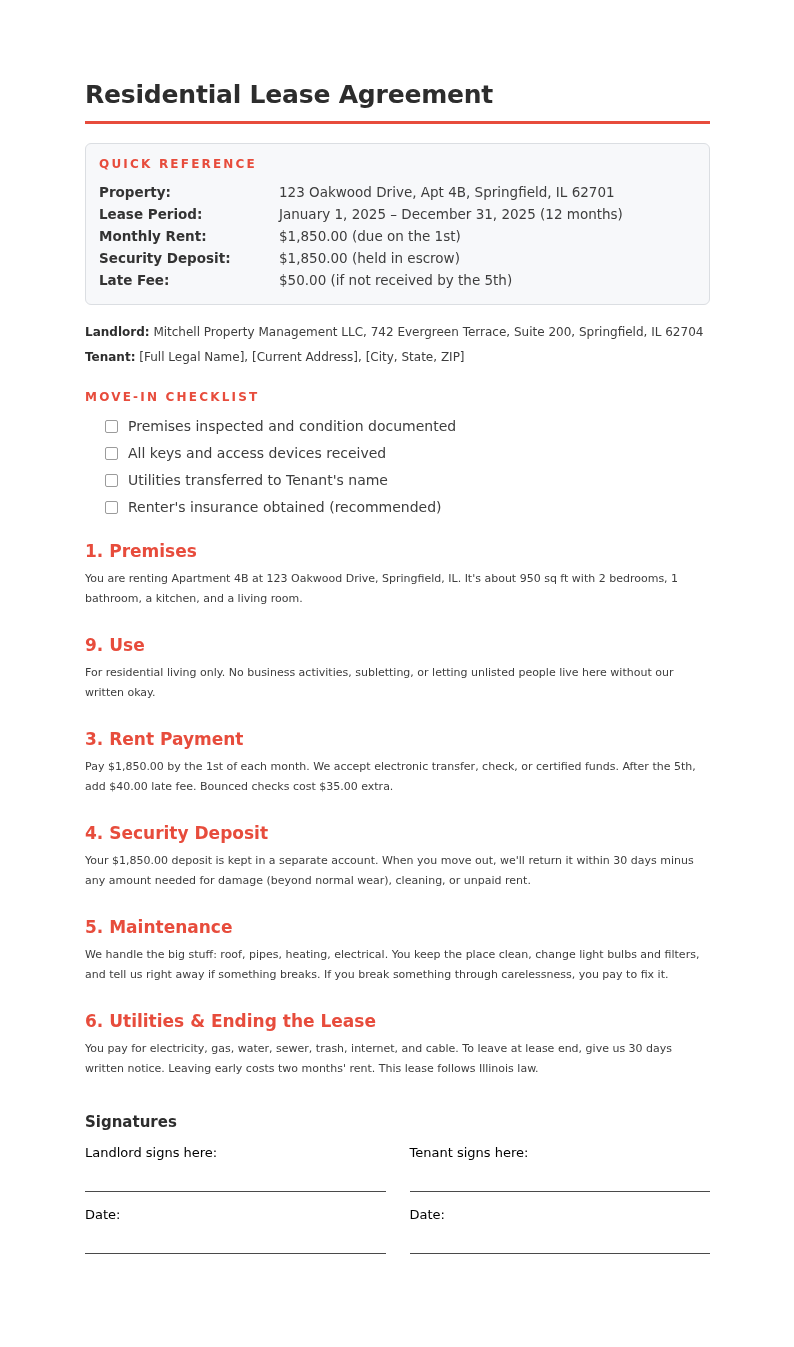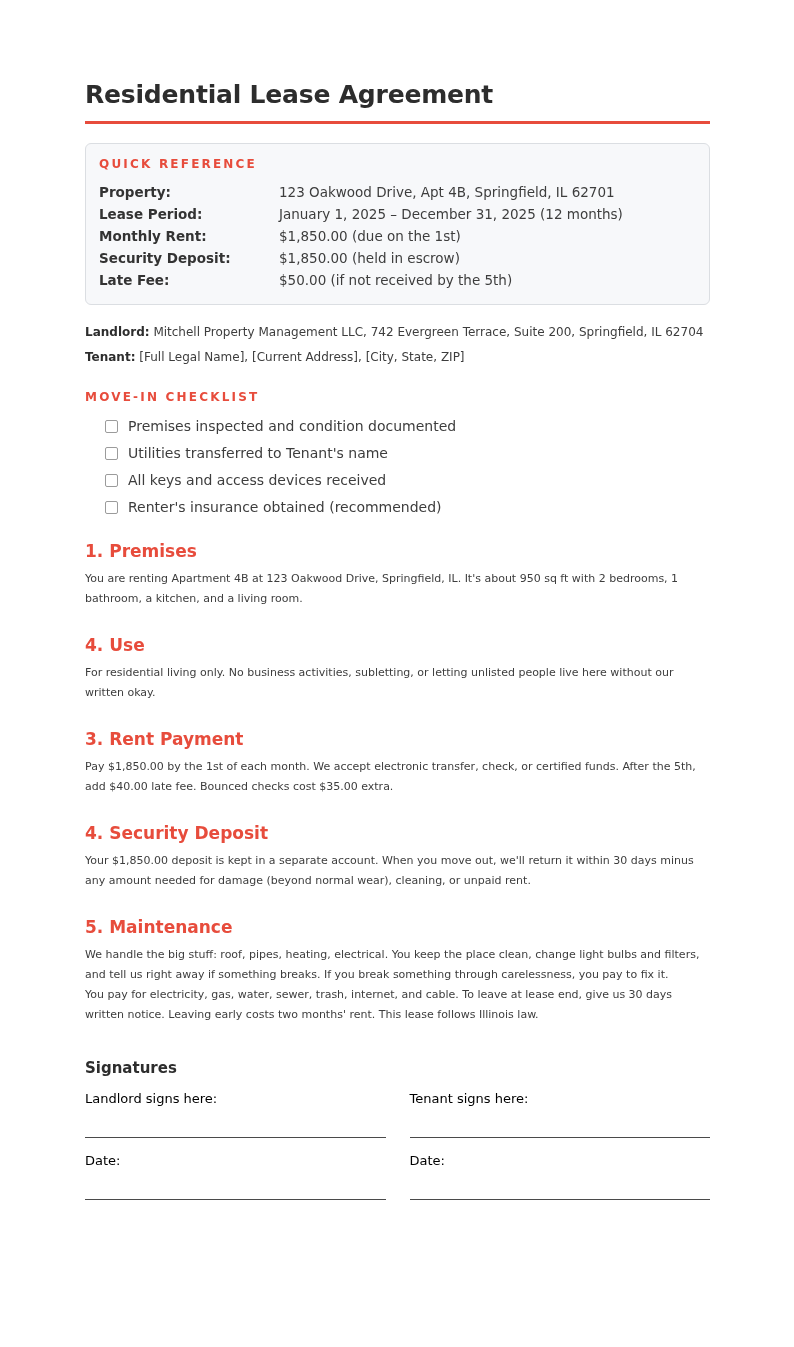--- a/index.html
+++ b/index.html
@@ -135,57 +135,58 @@
   </p>
 
   <div class="mini-heading checklist-heading">MOVE-IN CHECKLIST</div>
 
   <div class="check-item">
     <span class="checkbox"></span>
     <span>Premises inspected and condition documented</span>
   </div>
   <div class="check-item">
     <span class="checkbox"></span>
+    <span>All keys and access devices received</span>
+  </div>
+  <div class="check-item">
+    <span class="checkbox"></span>
     <span>Utilities transferred to Tenant's name</span>
-  </div>
-  <div class="check-item">
-    <span class="checkbox"></span>
-    <span>All keys and access devices received</span>
   </div>
   <div class="check-item">
     <span class="checkbox"></span>
     <span>Renter's insurance obtained (recommended)</span>
   </div>
 
   <div class="section">
     <h2>1. Premises</h2>
     <p>You are renting Apartment 4B at 123 Oakwood Drive, Springfield, IL. It's about 950 sq ft with 2 bedrooms, 1 bathroom, a kitchen, and a living room.</p>
   </div>
 
   <div class="section">
-    <h2>4. Use</h2>
+    <h2>9. Use</h2>
     <p>For residential living only. No business activities, subletting, or letting unlisted people live here without our written okay.</p>
   </div>
 
   <div class="section">
     <h2>3. Rent Payment</h2>
     <p>Pay $1,850.00 by the 1st of each month. We accept electronic transfer, check, or certified funds. After the 5th, add $40.00 late fee. Bounced checks cost $35.00 extra.</p>
   </div>
 
   <div class="section">
     <h2>4. Security Deposit</h2>
     <p>Your $1,850.00 deposit is kept in a separate account. When you move out, we'll return it within 30 days minus any amount needed for damage (beyond normal wear), cleaning, or unpaid rent.</p>
   </div>
 
   <div class="section">
     <h2>5. Maintenance</h2>
     <p>We handle the big stuff: roof, pipes, heating, electrical. You keep the place clean, change light bulbs and filters, and tell us right away if something breaks. If you break something through carelessness, you pay to fix it.</p>
   </div>
 
   <div class="section">
+    <h2>6. Utilities &amp; Ending the Lease</h2>
     <p>You pay for electricity, gas, water, sewer, trash, internet, and cable. To leave at lease end, give us 30 days written notice. Leaving early costs two months' rent. This lease follows Illinois law.</p>
   </div>
 
   <div class="sig-heading">Signatures</div>
 
   <div class="sig-grid">
     <div class="sig-cell">
       <div class="sig-label">Landlord signs here:</div>
       <div class="sig-line"></div>
       <div class="sig-label date-label">Date:</div>

